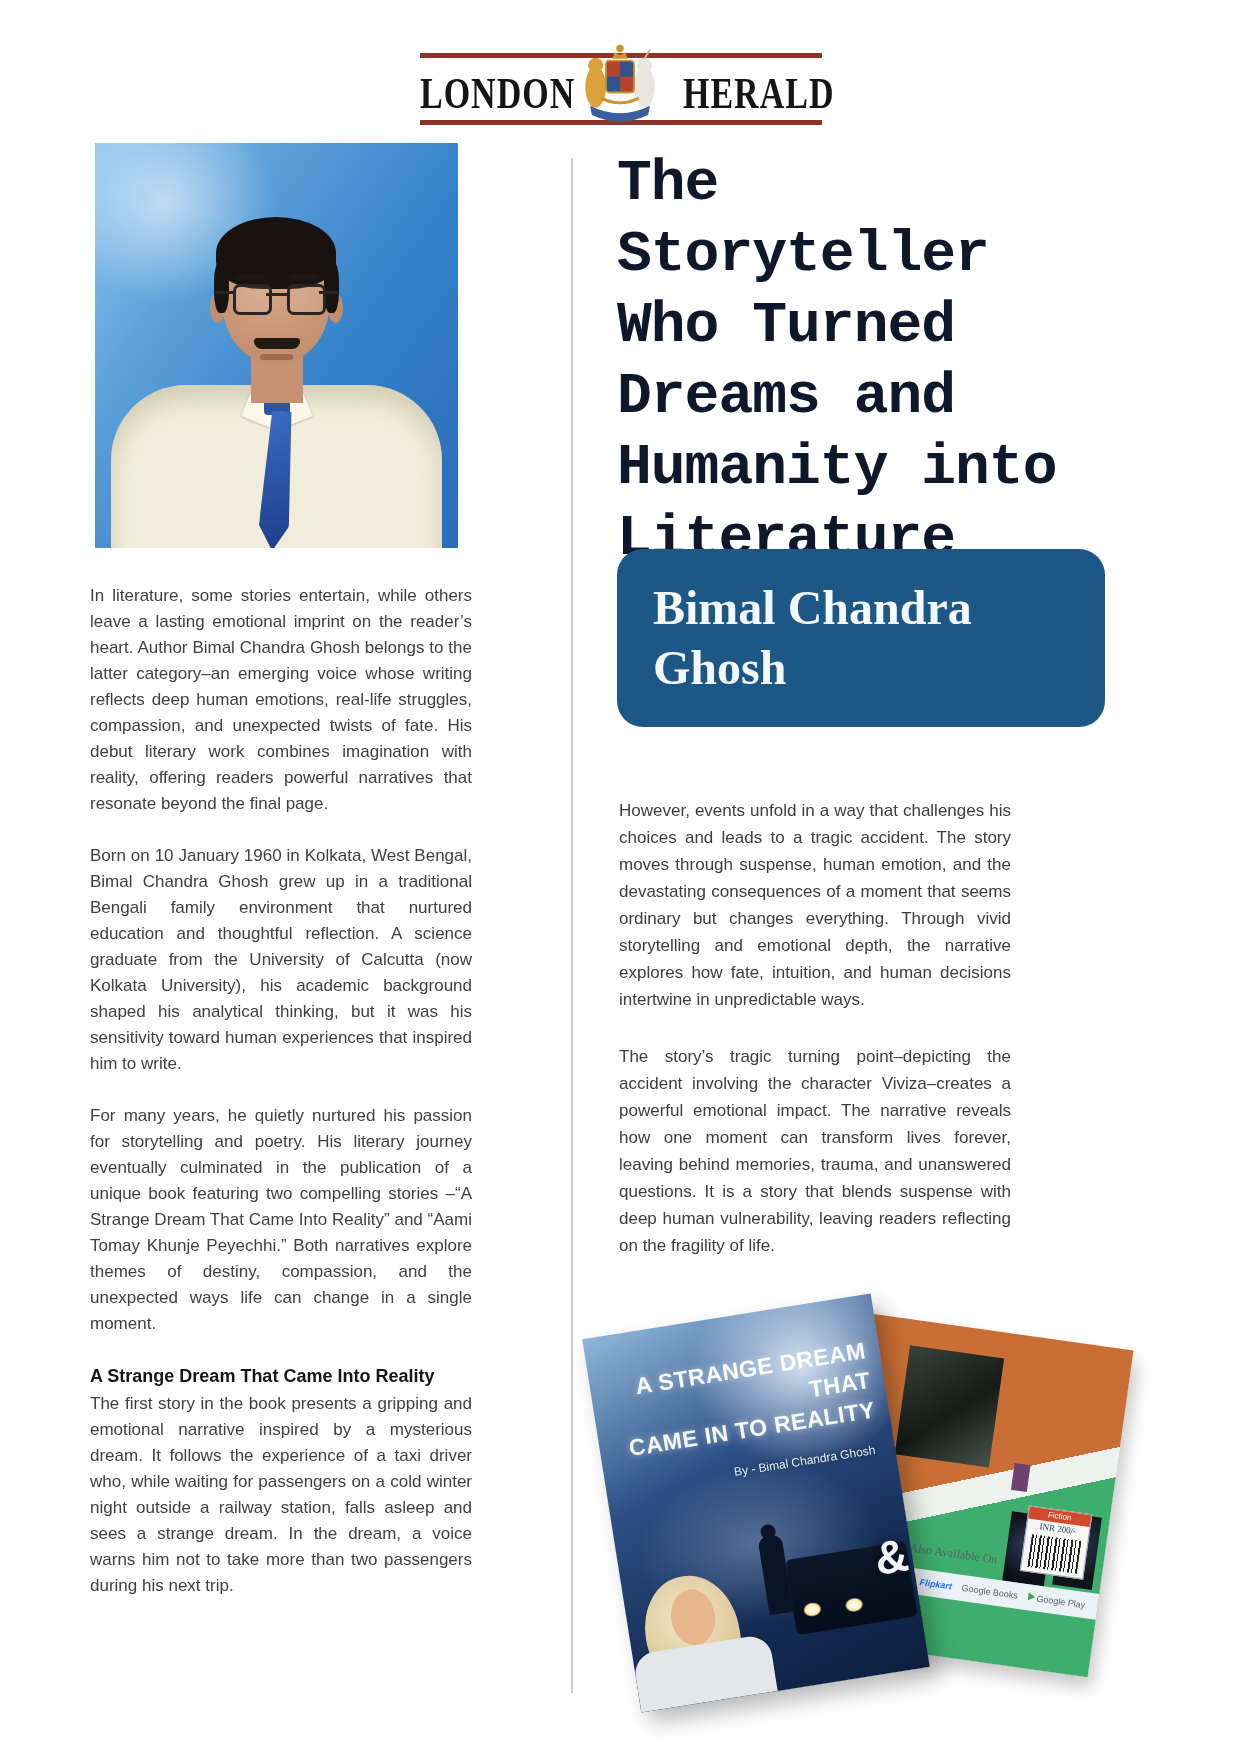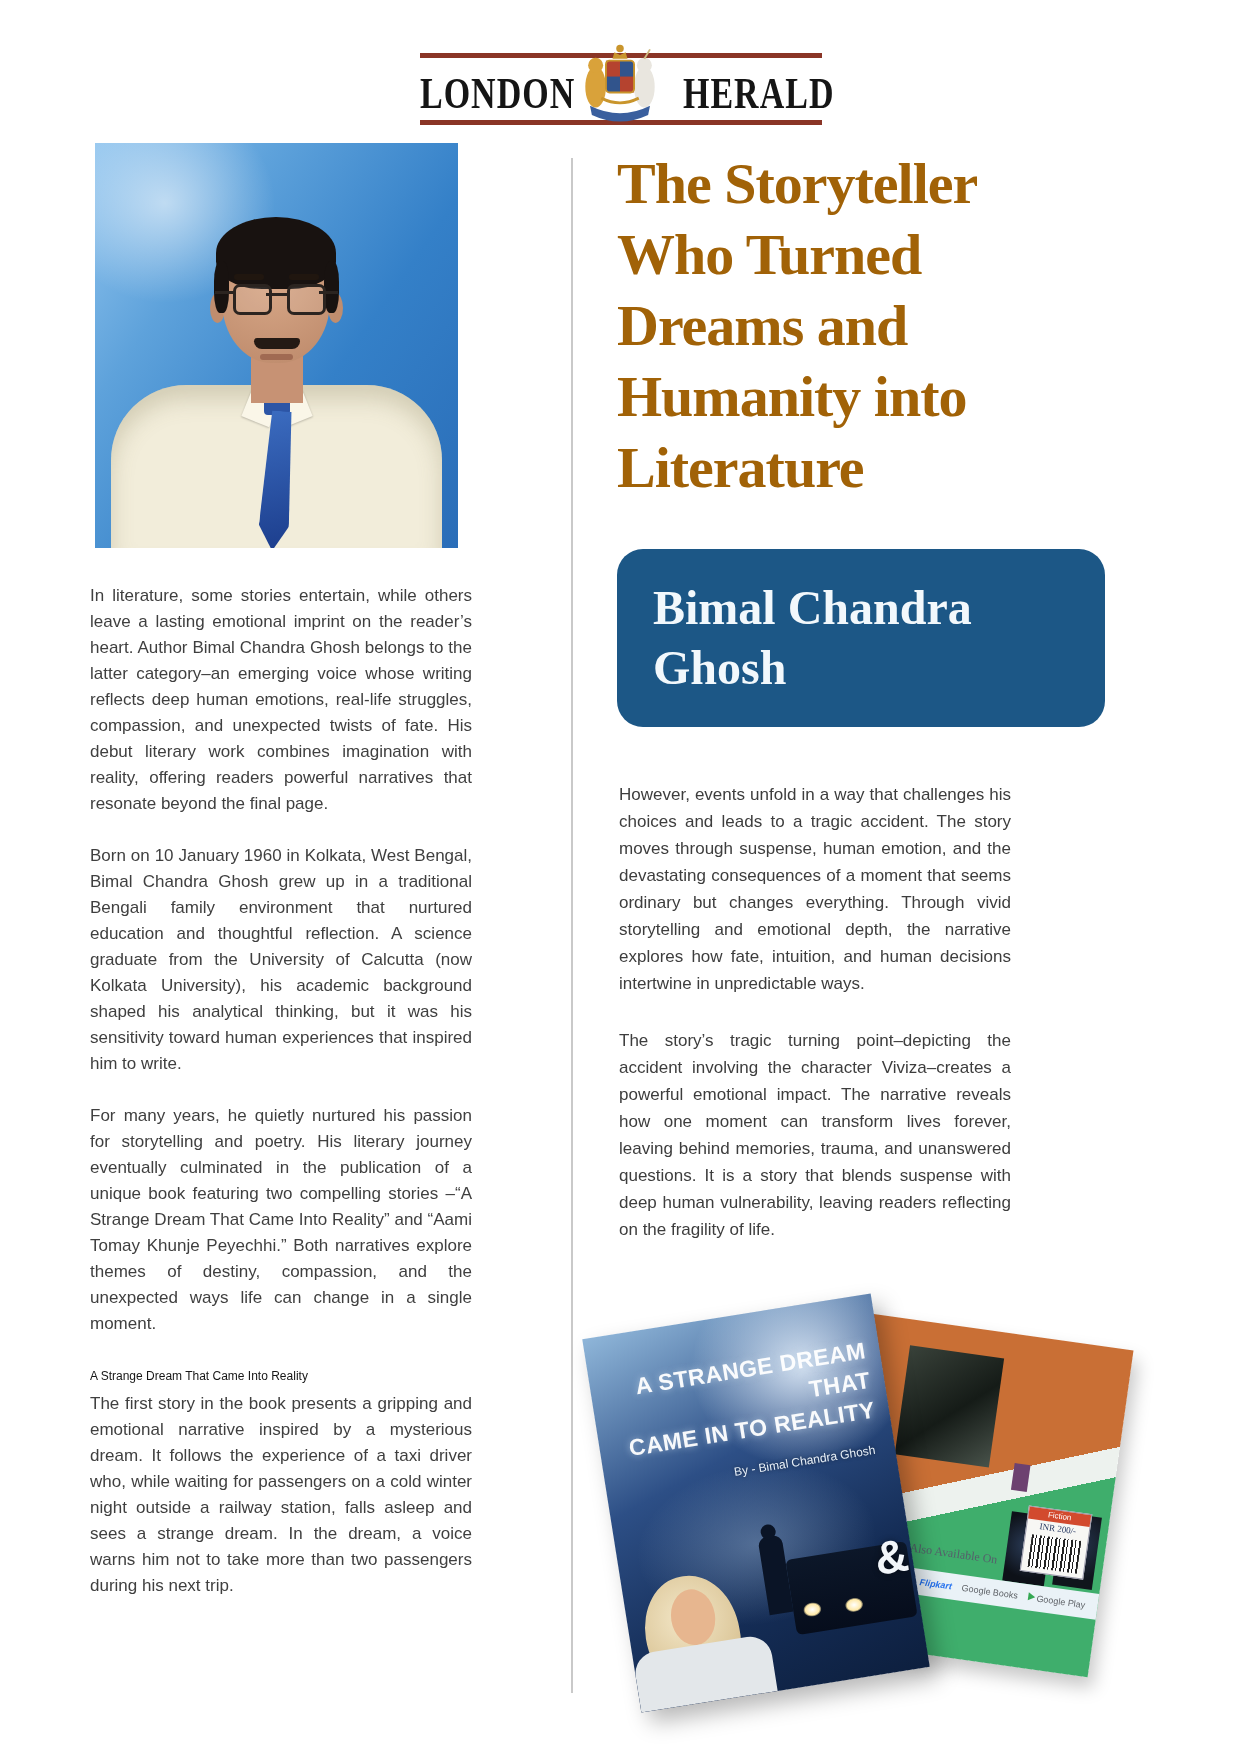--- a/index.html
+++ b/index.html
@@ -48,32 +48,32 @@
   .p-collar.r{left:182px;transform:rotate(-22deg);}
   .p-knot{position:absolute;left:169px;top:252px;width:26px;height:20px;background:#2c55a6;border-radius:4px;}
   .p-tie{position:absolute;left:167px;top:268px;width:30px;height:140px;transform:rotate(4deg);
          background:linear-gradient(165deg,#3b6cc0,#1c3d8c);
          clip-path:polygon(18% 0,82% 0,100% 82%,50% 100%,0 82%);}
 
   
   .col-left{position:absolute;left:90px;top:583px;width:382px;color:#3f3f3f;
             font-size:17px;line-height:26px;text-align:justify;}
   .col-left p{margin:0 0 26px 0;}
-  .col-left h3{margin:0 0 2px 0;font-size:12px;line-height:26px;color:#161616;font-weight:normal;text-align:left;}
+  .col-left h3{margin:0 0 2px 0;font-size:18px;line-height:26px;color:#161616;font-weight:bold;text-align:left;}
   .divider{position:absolute;left:571px;top:158px;width:2px;height:1535px;background:#c9c9c9;}
   .headline{position:absolute;left:617px;top:148px;width:480px;margin:0;
-            font-family:Liberation Serif, serif;font-weight:bold;font-size:58px;line-height:71px;
-            color:#a16207;white-space:pre-line;letter-spacing:-1px;}
+            font-family:Liberation Mono, monospace;font-weight:bold;font-size:58px;line-height:71px;
+            color:#0f172a;white-space:pre-line;letter-spacing:-1px;}
   .author-box{position:absolute;left:617px;top:549px;width:488px;height:178px;background:#1c5786;
               border-radius:26px;display:flex;align-items:center;}
   .author-box span{font-family:"Liberation Serif",serif;font-weight:bold;font-size:48px;line-height:60px;
                    color:#f2f8fc;padding-left:36px;white-space:pre-line;}
   .col-right{position:absolute;left:619px;top:781px;width:392px;color:#3d3d3d;
              font-size:17px;line-height:27px;text-align:justify;}
-  .col-right p{margin:0 0 30px 0;}
+  .col-right p{margin:16px 0 30px 0;}
 
   
   .books{position:absolute;left:600px;top:1300px;width:512px;height:372px;}
   .back-cover{position:absolute;left:212px;top:28px;width:300px;height:330px;transform:rotate(8deg);
               box-shadow:6px 10px 18px rgba(0,0,0,.22);
               background:linear-gradient(340deg,#3fae6c 0 46%,#edf2ee 46% 53%,#c96f35 53% 100%);}
   .bc-money{position:absolute;left:78px;top:26px;width:95px;height:110px;
             background:linear-gradient(140deg,#39423a,#151b17 55%,#48524a);}
   .bc-purple{position:absolute;left:198px;top:128px;width:16px;height:27px;background:#6d4170;}
   .bc-car1{position:absolute;right:56px;top:176px;width:42px;height:70px;

